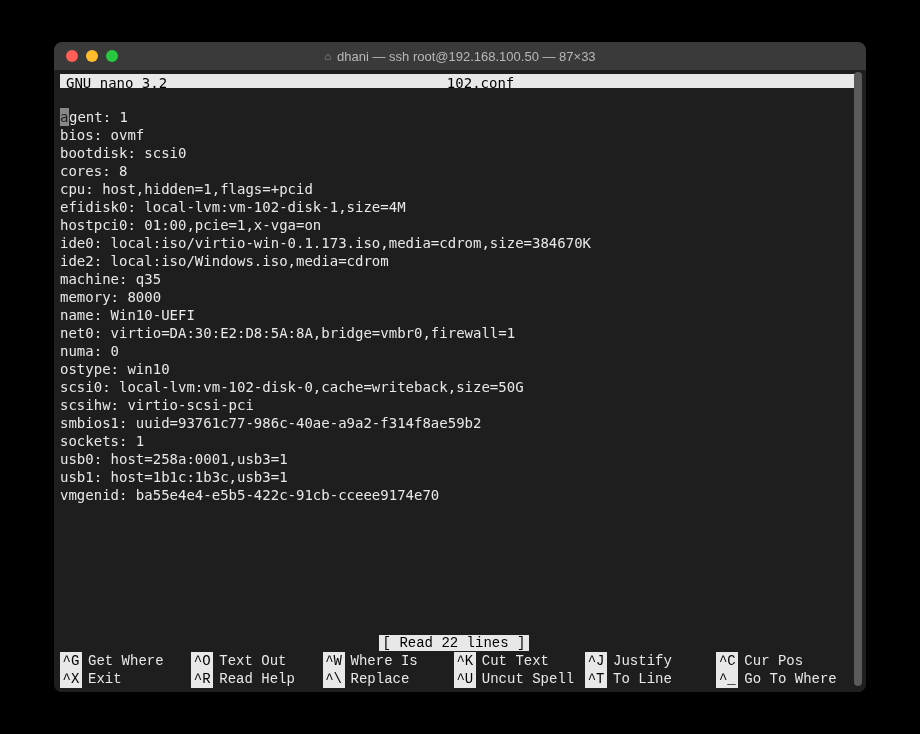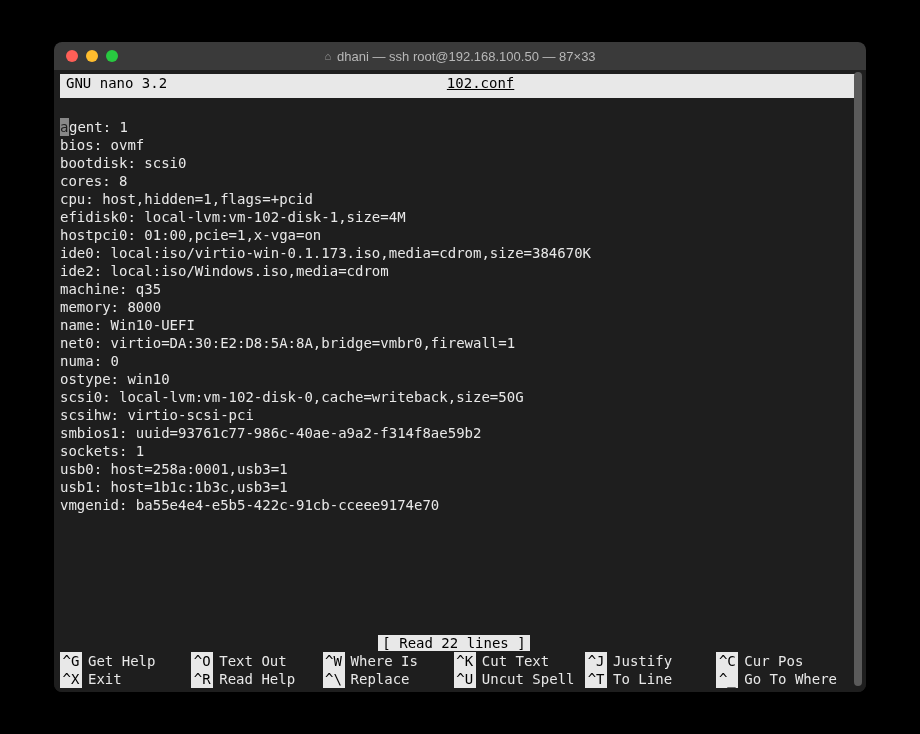--- a/index.html
+++ b/index.html
@@ -67,26 +67,26 @@
       color: #e8e8e8;
       padding: 4px 6px 4px 6px;
       overflow: hidden;
       position: relative;
     }
     .nano-header {
       background: #e8e8e8;
       color: #000;
       display: flex;
       padding: 0 6px;
-      height: 24px;
+      height: 14px;
       line-height: 18px;
       margin-bottom: 2px;
     }
     .nano-app-name { flex: 0 0 auto; }
-    .nano-filename { flex: 1; text-align: center; text-decoration: underline; }
+    .nano-filename { flex: 1; text-align: center; }
     .nano-modified { flex: 0 0 60px; }
     .file-content {
       white-space: pre;
       line-height: 18px;
       padding-top: 18px;
     }
     .cursor {
       background: #888;
       color: #1e1e1e;
       display: inline-block;
@@ -121,20 +121,21 @@
       padding: 0 2px;
       margin-right: 6px;
       min-width: 22px;
       text-align: center;
     }
     .bottom-area {
       position: absolute;
       bottom: 4px;
       left: 6px;
       right: 18px;
+      font-family: Liberation Mono, monospace;
     }
     .scrollbar {
       position: absolute;
       right: 2px;
       top: 30px;
       bottom: 6px;
       width: 14px;
       background: transparent;
     }
     .scrollbar-thumb {
@@ -196,21 +197,21 @@
 vmgenid: ba55e4e4-e5b5-422c-91cb-cceee9174e70</span></div>
 
     <div class="bottom-area">
       <div class="status-line">
         <span class="status-box">[ Read 22 lines ]</span>
       </div>
       <div class="shortcut-rows">
         <div class="shortcut-row" id="shortcut-row-1">
             <div class="shortcut-item">
               <span class="key-badge">^G</span>
-              <span>Get Help</span>
+              <span>Get Where</span>
             </div>
             <div class="shortcut-item">
               <span class="key-badge">^O</span>
               <span>Text Out</span>
             </div>
             <div class="shortcut-item">
               <span class="key-badge">^W</span>
               <span>Where Is</span>
             </div>
             <div class="shortcut-item">

